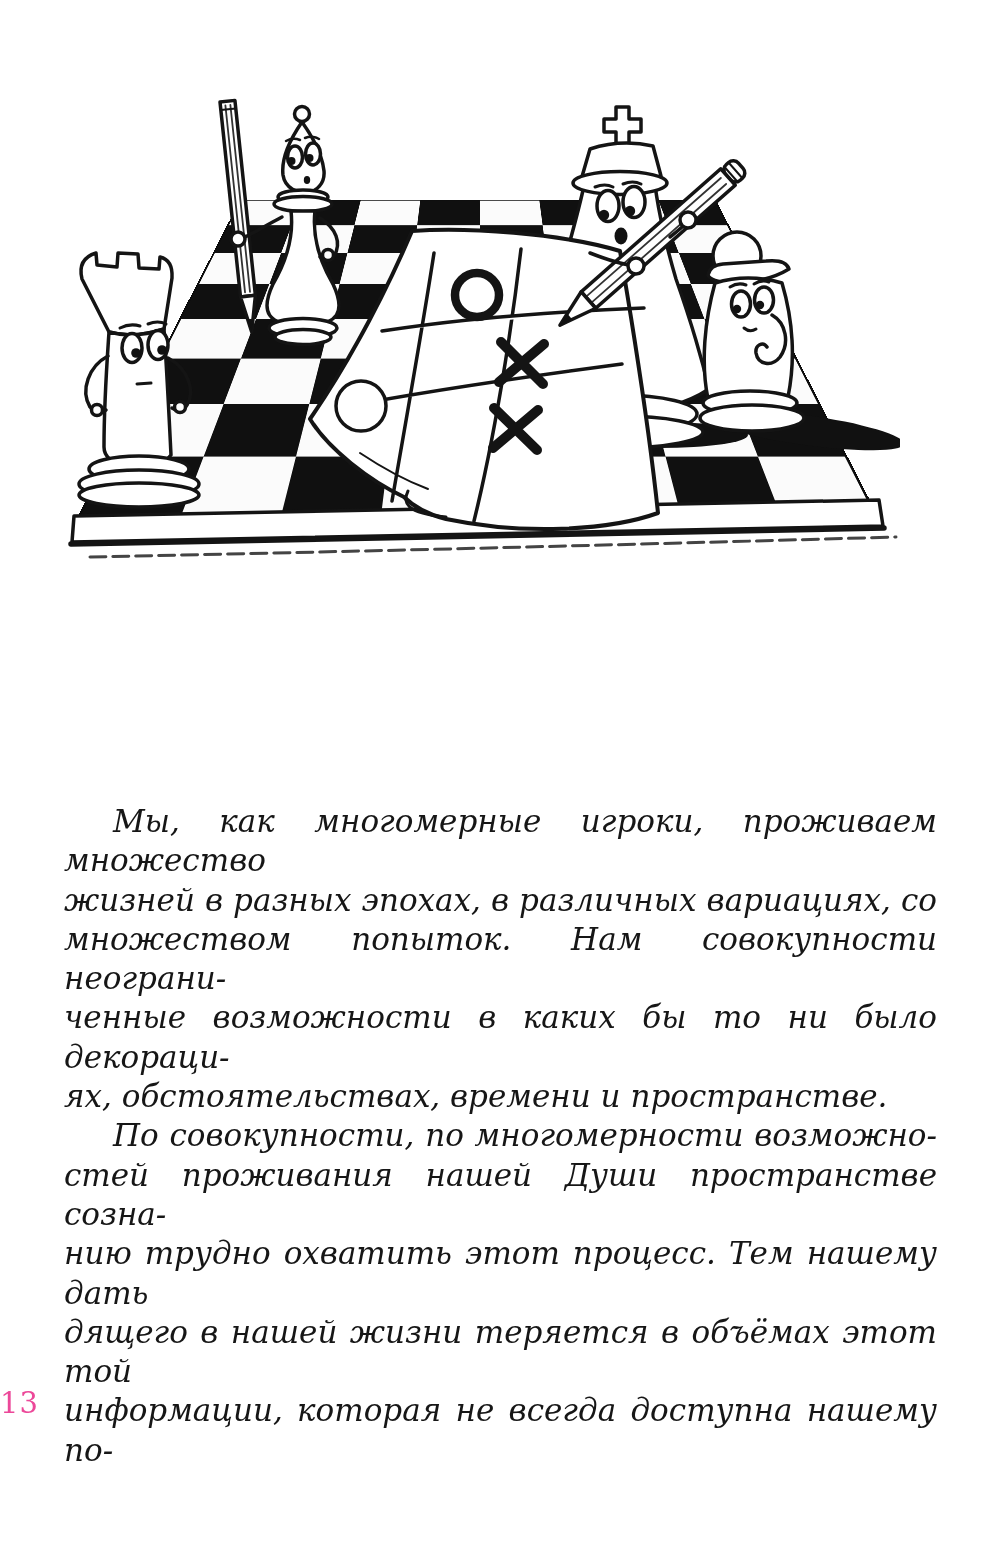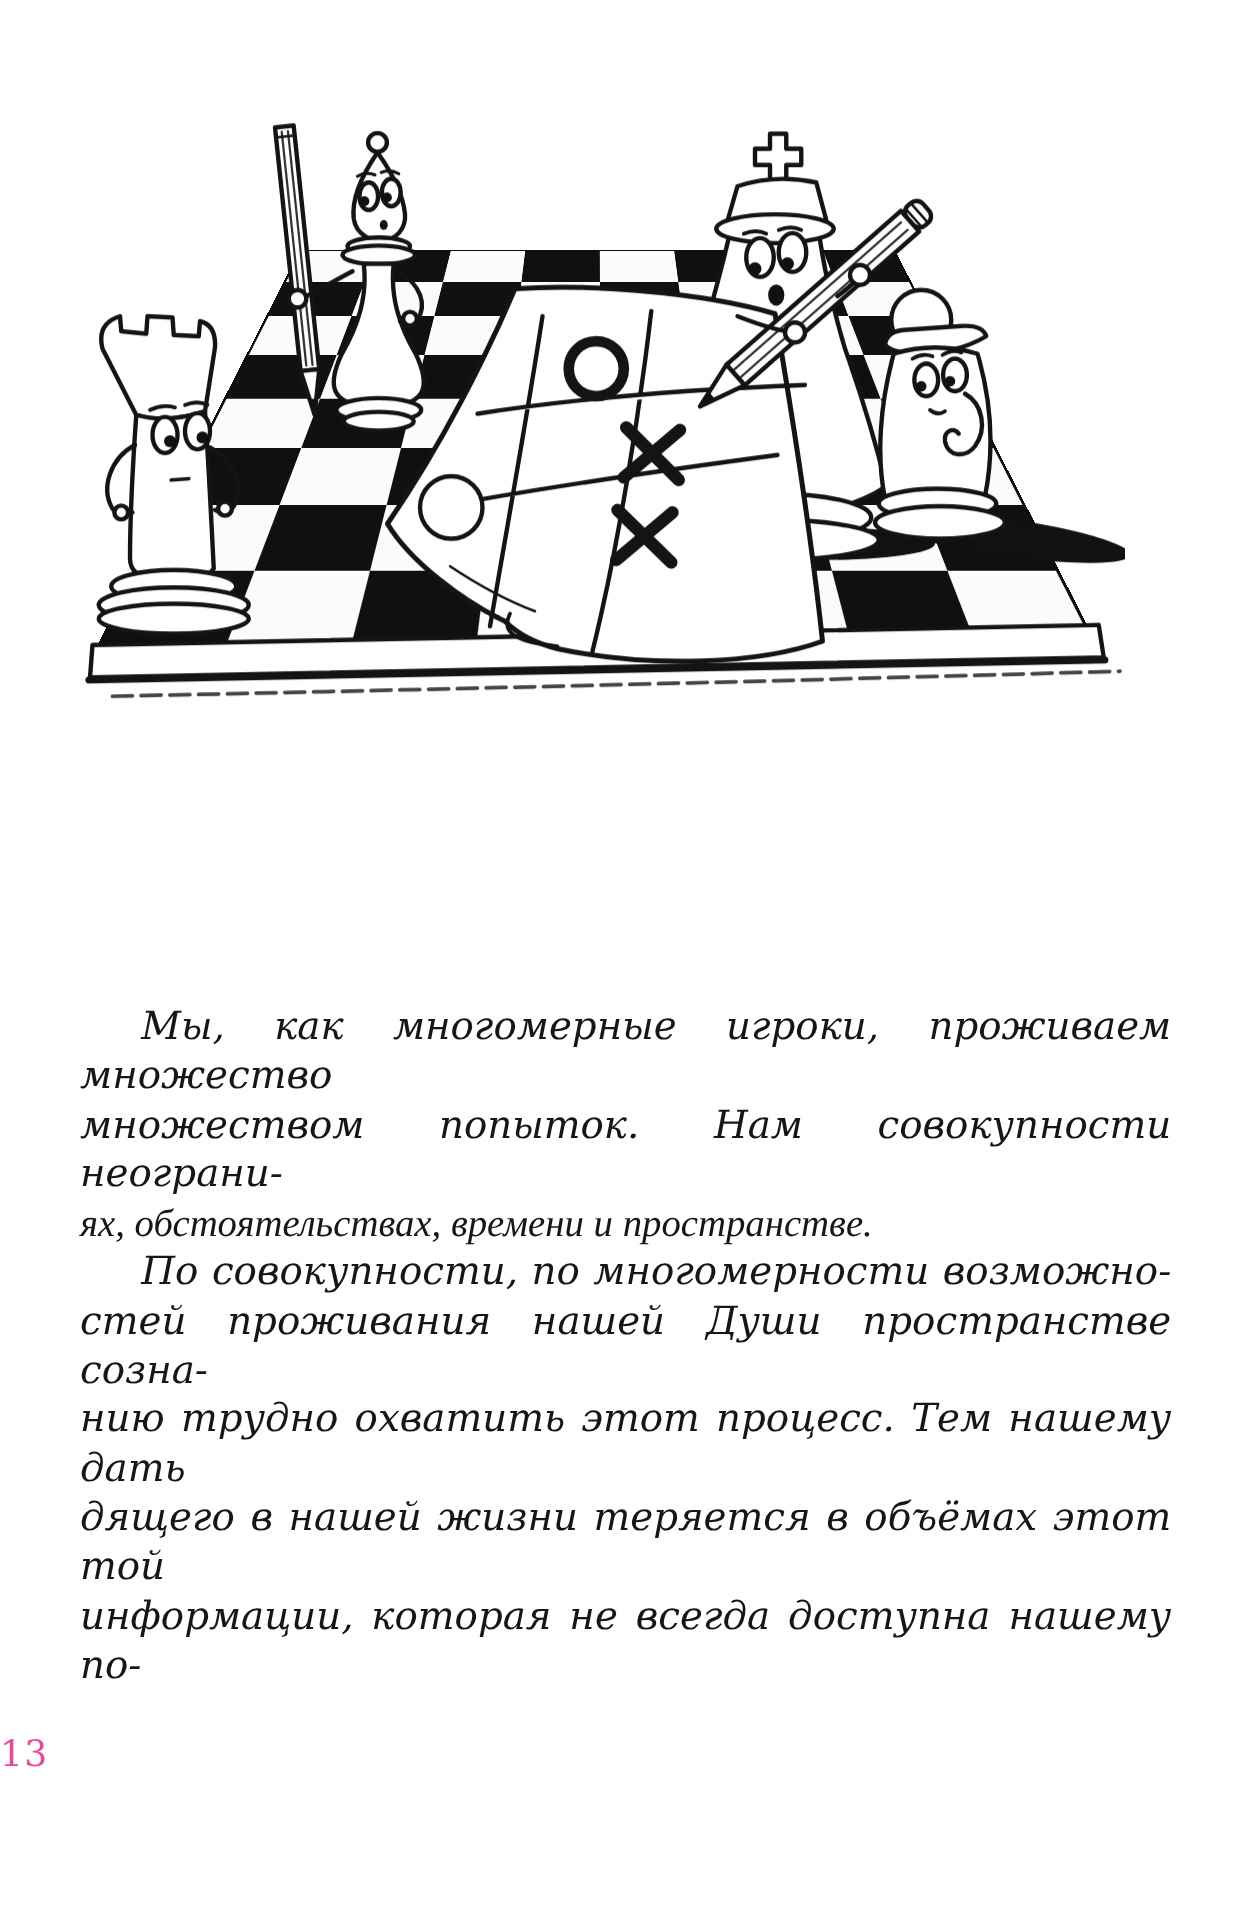--- a/index.html
+++ b/index.html
@@ -19,21 +19,21 @@
   .illu-svg .nf{fill:none;}
   .illu-svg .dk{fill:#111111;stroke:none;}
   .illu-svg .ink{fill:none;stroke:#0d0d0d;stroke-width:9;}
   .illu-svg .thin{stroke-width:1.8;stroke:#333;}
   
   .text-block{position:absolute;left:64px;top:802px;width:873px;
               font-style:italic;font-size:31px;line-height:39.3px;color:#161616;}
   .para{margin:0;}
   .tl{display:block;text-align:justify;text-align-last:justify;white-space:nowrap0;}
   .tl.first{text-indent:49px;}
-  .tl.plast{text-align:left;text-align-last:left;font-family:Liberation Serif, serif;}
+  .tl.plast{text-align:left;text-align-last:left;}
   .page-number{position:absolute;top:1386px;left:0;width:100%;text-align:left;
                font-size:29px;color:#ec4899;font-style:normal;letter-spacing:1px;}
 </style>
 </head>
 <body>
 
 <div class="page">
 
   <div>
     <div class="board3d">
@@ -160,21 +160,23 @@
         <circle cx="628" cy="135" r="8"></circle>
         <path class="nf" d="M530,168 C548,175 562,179 570,180"></path>
         <circle cx="576" cy="181" r="8"></circle>
       </g>
     </svg>
   </div>
 
   <div class="text-block">
     <p class="para">
       <span class="tl first">Мы, как многомерные игроки, проживаем множество</span>
+      <span class="tl">жизней в разных эпохах, в различных вариациях, со</span>
       <span class="tl">множеством попыток. Нам совокупности неограни-</span>
+      <span class="tl">ченные возможности в каких бы то ни было декораци-</span>
       <span class="tl plast">ях, обстоятельствах, времени и пространстве.</span>
     </p>
     <p class="para">
       <span class="tl first">По совокупности, по многомерности возможно-</span>
       <span class="tl">стей проживания нашей Души пространстве созна-</span>
       <span class="tl">нию трудно охватить этот процесс. Тем нашему дать</span>
       <span class="tl">дящего в нашей жизни теряется в объёмах этот той</span>
       <span class="tl">информации, которая не всегда доступна нашему по-</span>
 
     </p>

